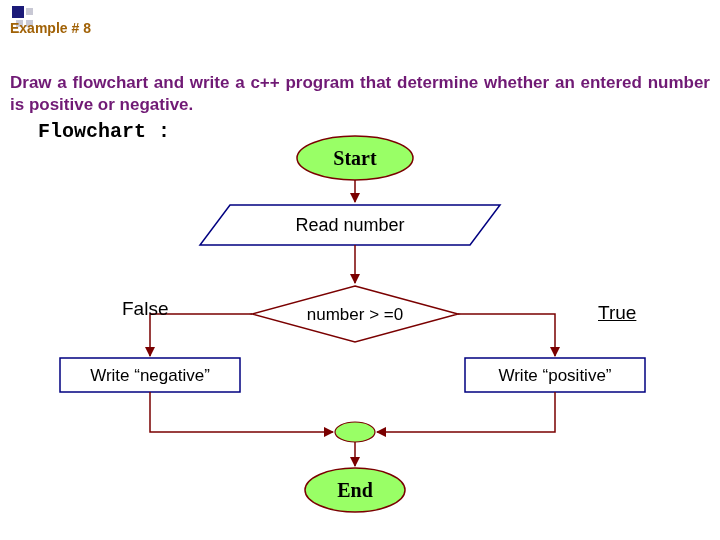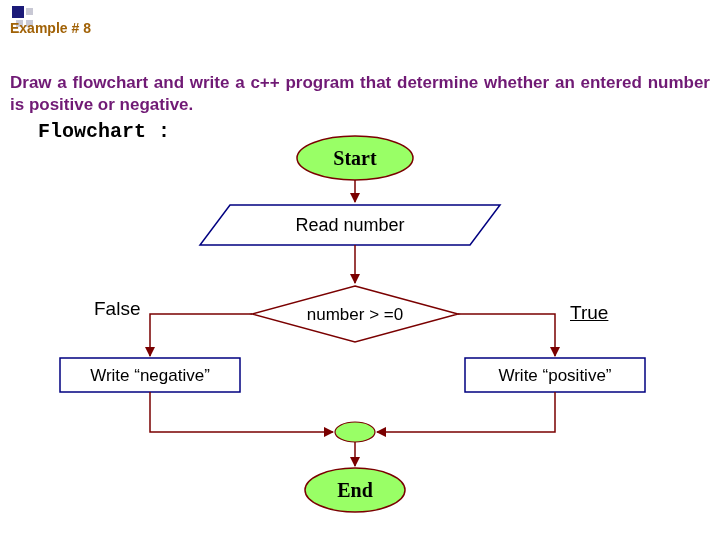--- a/index.html
+++ b/index.html
@@ -59,20 +59,21 @@
     left: 0;
     top: 0;
     width: 720px;
     height: 540px;
   }
 
   .branch-label {
     position: absolute;
     font-size: 19px;
     font-family: Arial, sans-serif;
+    margin-left: 28px;
   }
 </style>
 </head>
 <body>
 
 <div class="bullet">
   <div class="big"></div>
     <div class="s1"></div>
     <div class="s2"></div>
     <div class="s3"></div>

